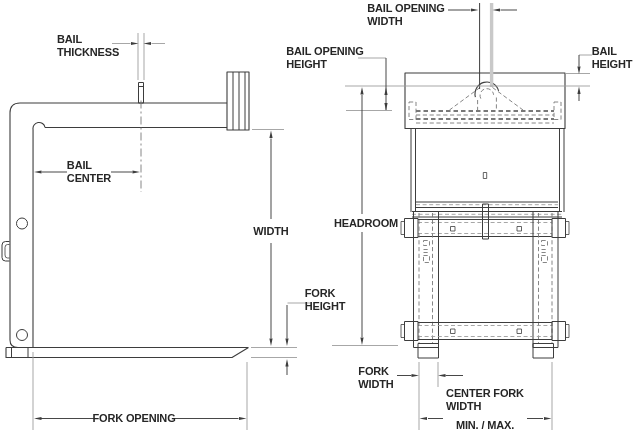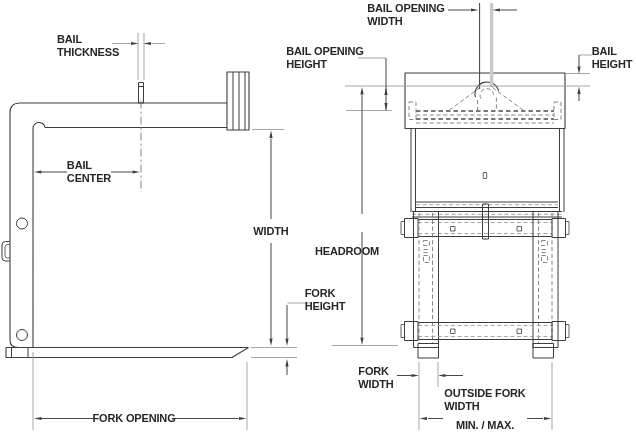--- a/index.html
+++ b/index.html
@@ -257,19 +257,19 @@
   <div class="lbl" style="left:271px; top:225px;">WIDTH</div>
   <div class="lbl" style="left:325px; top:287px;">FORK
 HEIGHT</div>
   <div class="lbl" style="left:134px; top:412px;">FORK OPENING</div>
   <div class="lbl" style="left:406px; top:2px;">BAIL OPENING
 WIDTH</div>
   <div class="lbl" style="left:325px; top:45px;">BAIL OPENING
 HEIGHT</div>
   <div class="lbl" style="left:612px; top:45px;">BAIL
 HEIGHT</div>
-  <div class="lbl" style="left:347px; top:217px;margin-top:28px;">HEADROOM</div>
+  <div class="lbl" style="left:366px; top:217px;">HEADROOM</div>
   <div class="lbl" style="left:376px; top:365px;">FORK
 WIDTH</div>
-  <div class="lbl" style="left:485px; top:387px;">OUTSIDE FORK
+  <div class="lbl" style="left:485px; top:387px;">CENTER FORK
 WIDTH</div>
   <div class="lbl" style="left:485px; top:419px;">MIN. / MAX.</div>
 </div>
 
 </body></html>

